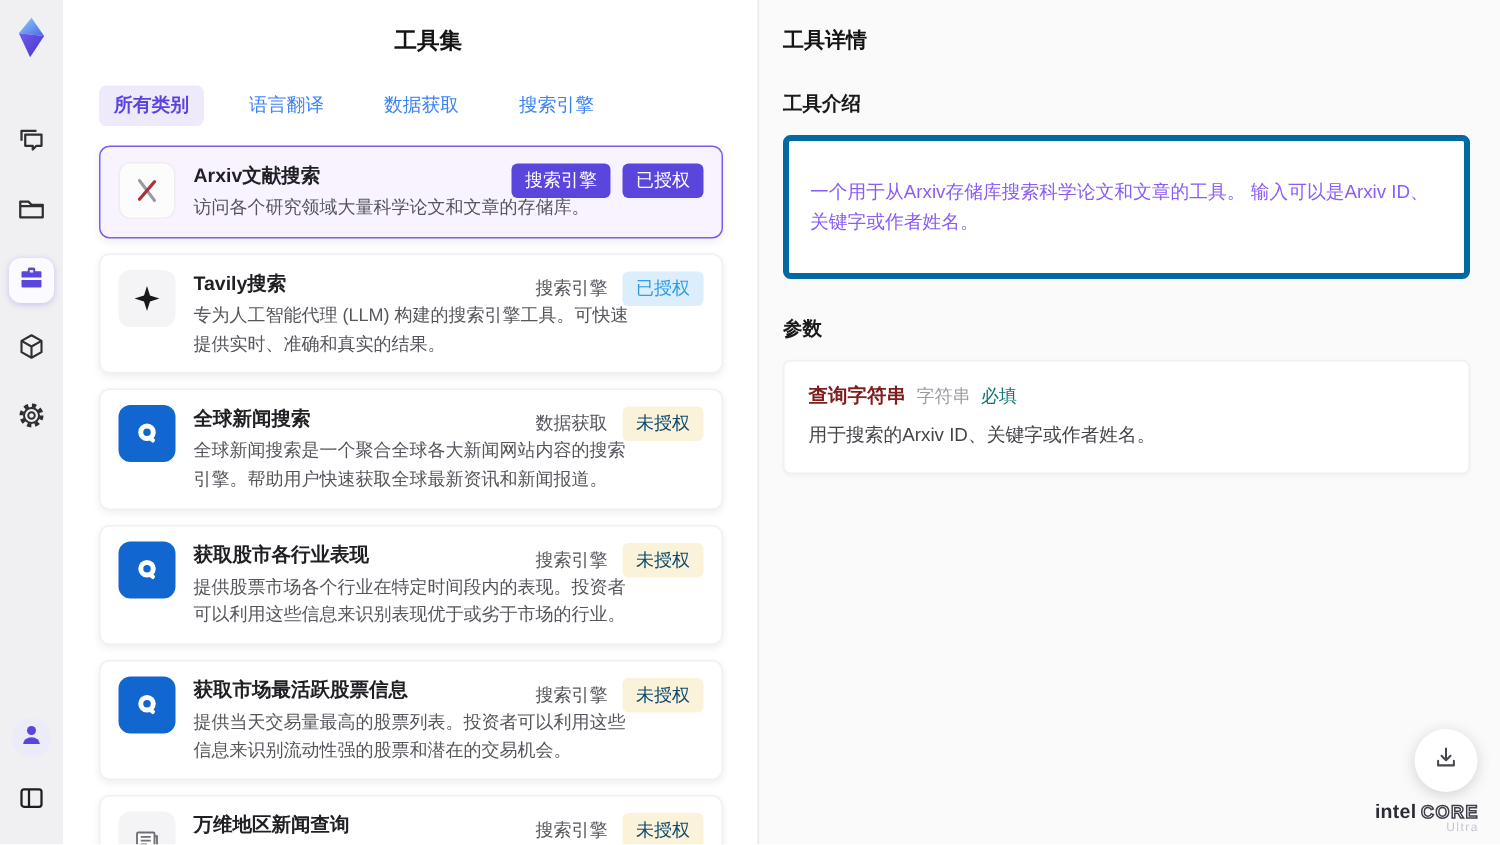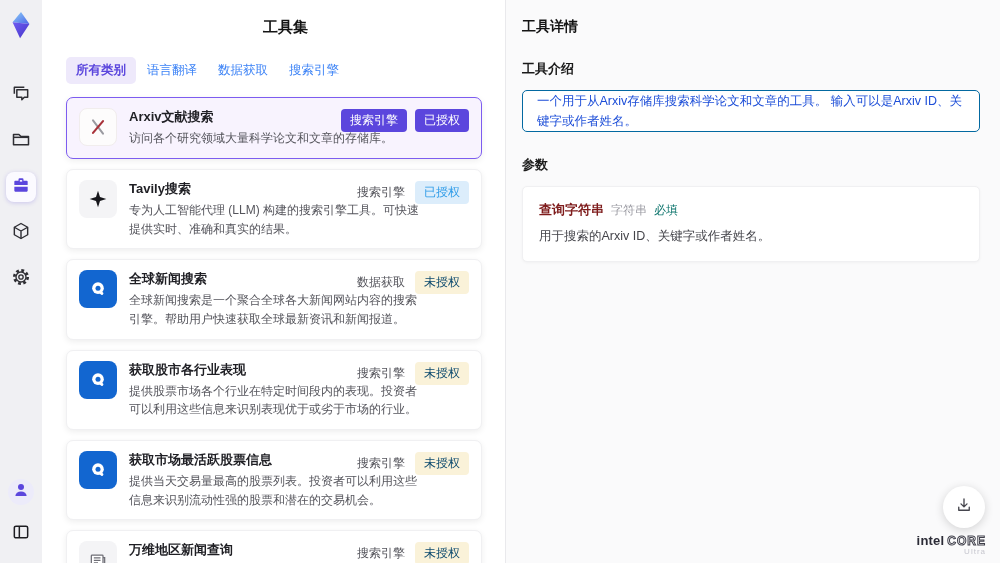--- a/index.html
+++ b/index.html
@@ -11,21 +11,21 @@
   .rail-logo { margin-top:8px; width:34px; height:34px; display:flex; align-items:center; justify-content:center; }
   .rail-items { margin-top:38px; display:flex; flex-direction:column; gap:16px; align-items:center; }
   .rail-item { width:30px; height:30px; border-radius:8px; display:flex; align-items:center; justify-content:center; cursor:pointer; }
   .rail-item.active { background:#fbfaff; box-shadow:0 1px 4px rgba(91,70,221,.25); }
   .rail-bottom { position:absolute; bottom:14px; left:0; width:42px; display:flex; flex-direction:column; gap:14px; align-items:center; }
   .user-chip { width:26px; height:26px; border-radius:50%; background:#ecebfa; display:flex; align-items:center; justify-content:center; }
 
   
   .left-panel { position:absolute; left:42px; top:0; width:463px; height:563px; background:#fff; padding:18px 0 0 24px; }
   .page-title { font-size:15px; font-weight:bold; color:#141414;text-align:center; }
-  .tabs { display:flex; gap:1px; margin-top:20px; align-items:center; }
+  .tabs { display:flex; gap:20px; margin-top:20px; align-items:center; }
   .tab { font-size:12.5px; color:#3b82f6; padding:5px 10px; border-radius:5px; cursor:pointer; white-space:nowrap; }
   .tab.active { color:#5b46dd; background:#eee9fb; font-weight:bold; }
 
   .cards { margin-top:13px; width:416px; display:flex; flex-direction:column; gap:10px; }
   .card { position:relative; background:#fff; border:1px solid #f0f0f2; border-radius:7px; box-shadow:0 2px 6px rgba(0,0,0,.07); padding:10px 12px; display:flex; gap:12px; cursor:pointer; }
   .card.selected { background:#f8f3fe; border:1px solid #7d5cf0; }
   .tool-icon { flex:none; width:38px; height:38px; border-radius:8px; display:flex; align-items:center; justify-content:center; }
   .tool-icon.white { background:#fdfcfc; border:1px solid #f1eded; }
   .tool-icon.lt { background:#f4f4f6; }
   .tool-icon.blue { background:#1266d0; }
@@ -41,21 +41,21 @@
 
   
   .scroll-track { position:absolute; left:483px; top:88px; width:6px; height:452px; background:#f2f2f4; border-radius:3px; }
   .scroll-thumb { position:absolute; left:0; top:0; width:6px; height:78px; background:#cbcbd2; border:1px solid #b3b3bc; border-radius:3px; cursor:grab; }
   .scroll-caret { position:absolute; left:479px; top:533px; width:0; height:0; border-left:5px solid transparent; border-right:5px solid transparent; border-top:6px solid #3a3a3a; }
 
   
   .right-panel { position:absolute; left:505px; top:0; width:495px; height:563px; background:#fafafb; border-left:1px solid #e9e9ec; padding:18px 20px 0 16px; }
   .detail-title { font-size:14px; font-weight:bold; color:#141414; }
   .section-h { font-size:13px; font-weight:bold; color:#1a1a1a; margin-top:24px; }
-  .intro-box { margin-top:12px; background:#fff; border:1px solid #0369a1; border-radius:5px; padding:0 14px; font-size:12.5px; color:#1d4ed8; line-height:1.6; }
+  .intro-box { margin-top:12px; background:#fff; border:4px solid #0369a1; border-radius:5px; padding:24px 14px; font-size:12.5px; color:#8b5cf6; line-height:1.6; }
   .param-card { margin-top:12px; background:#fff; border:1px solid #f0f0f2; border-radius:5px; box-shadow:0 1px 3px rgba(0,0,0,.04); padding:14px 16px 16px; }
   .param-head { display:flex; align-items:baseline; gap:7px; }
   .param-name { font-size:13px; font-weight:bold; color:#7f1d1d; }
   .param-type { font-size:12px; color:#9a9aa2; }
   .param-req  { font-size:12px; color:#0f766e; }
   .param-desc { margin-top:9px; font-size:12.5px; color:#44444a; }
 
   
   .fab { position:absolute; right:15px; bottom:35px; width:42px; height:42px; border-radius:50%; background:#fff; box-shadow:0 2px 10px rgba(0,0,0,.16); display:flex; align-items:center; justify-content:center; cursor:pointer; }
   .brand { position:absolute; right:14px; bottom:6px; text-align:right; line-height:1.1; }

